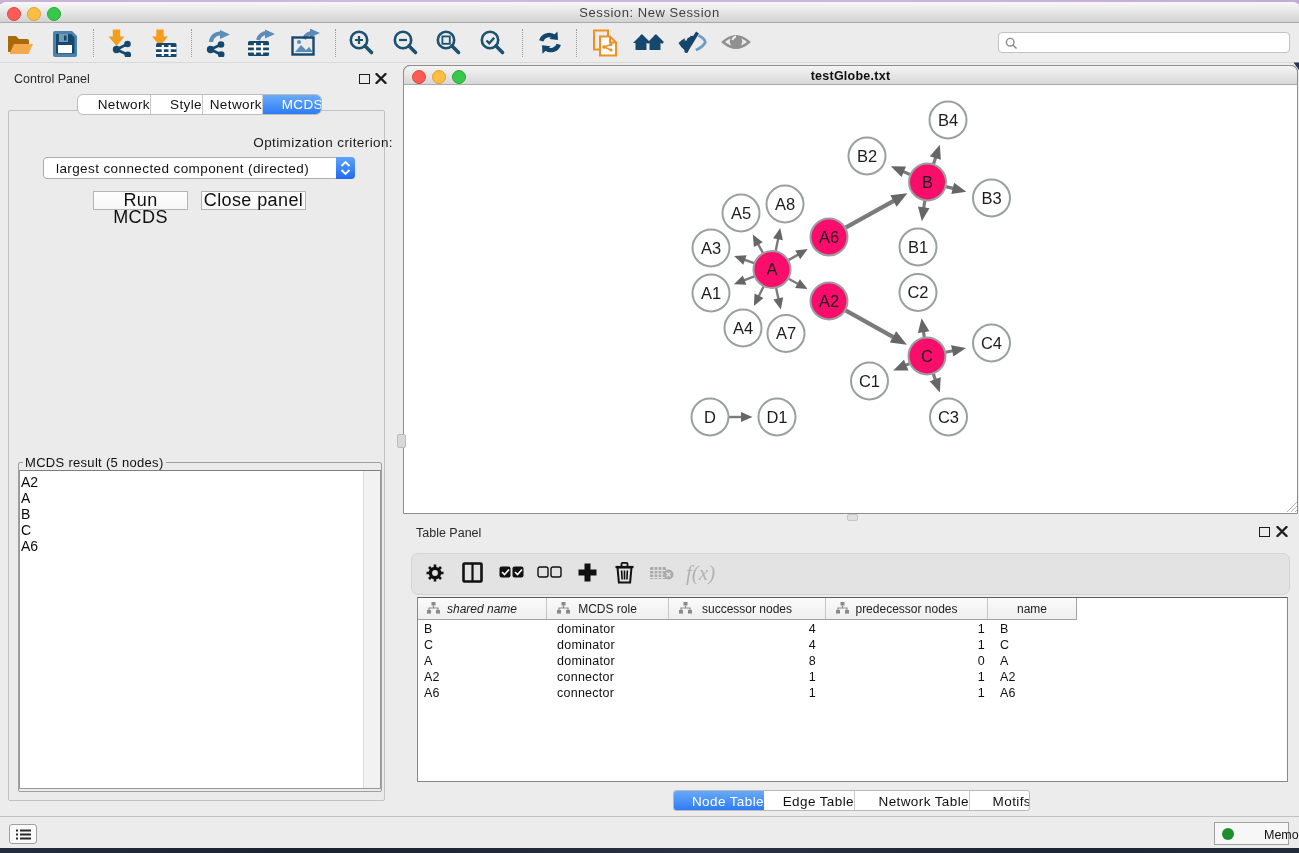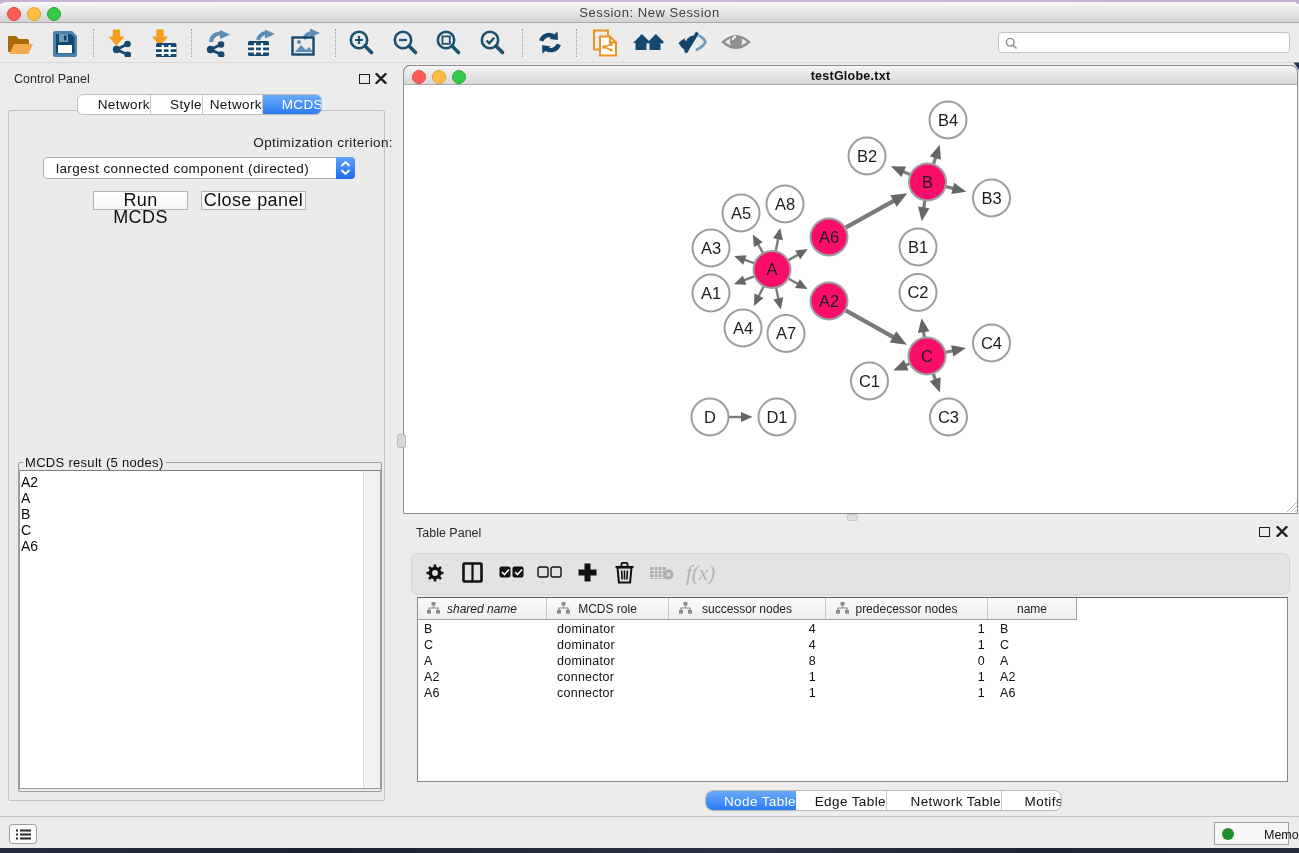--- a/index.html
+++ b/index.html
@@ -410,21 +410,21 @@
 <div class="trow" style="left:557px;top:669px;">connector</div>
 <div class="trow" style="left:700px;top:669px;width:116px;text-align:right;">1</div>
 <div class="trow" style="left:869px;top:669px;width:116px;text-align:right;">1</div>
 <div class="trow" style="left:1000px;top:669px;">A2</div>
 <div class="trow" style="left:424px;top:685px;">A6</div>
 <div class="trow" style="left:557px;top:685px;">connector</div>
 <div class="trow" style="left:700px;top:685px;width:116px;text-align:right;">1</div>
 <div class="trow" style="left:869px;top:685px;width:116px;text-align:right;">1</div>
 <div class="trow" style="left:1000px;top:685px;">A6</div>
 
-<div class="abs" style="left:673px;top:790px;width:357px;height:21px;background:#ffffff;border:1px solid #b9b9b9;border-radius:8px;box-sizing:border-box;overflow:hidden;font-size:13.5px;margin-left:32px;">
+<div class="abs" style="left:673px;top:790px;width:357px;height:21px;background:#ffffff;border:1px solid #b9b9b9;border-radius:3px;box-sizing:border-box;overflow:hidden;font-size:13.5px;">
  <div class="tabseg" style="left:0;width:90px;background:linear-gradient(#68aaf9,#2e7cf3);color:#fff;line-height:21px;">Node Table</div>
  <div class="tabseg" style="left:90px;width:91px;border-right:1px solid #c9c9c9;line-height:21px;">Edge Table</div>
  <div class="tabseg" style="left:181px;width:115px;border-right:1px solid #c9c9c9;line-height:21px;">Network Table</div>
  <div class="tabseg" style="left:296px;width:61px;line-height:21px;">Motifs</div>
 </div>
 
 <div class="abs" style="left:0;top:816px;width:1299px;height:0;border-top:1px solid #c2c2c2;"></div>
 <div class="abs" style="left:9px;top:824px;width:28px;height:20px;background:#fafafa;border:1px solid #a0a0a0;border-radius:3px;box-sizing:border-box;"></div>
 <svg class="abs" style="left:16px;top:828.5px;" width="15" height="11" viewBox="0 0 15 11">
  <g fill="#2a2a2a">

